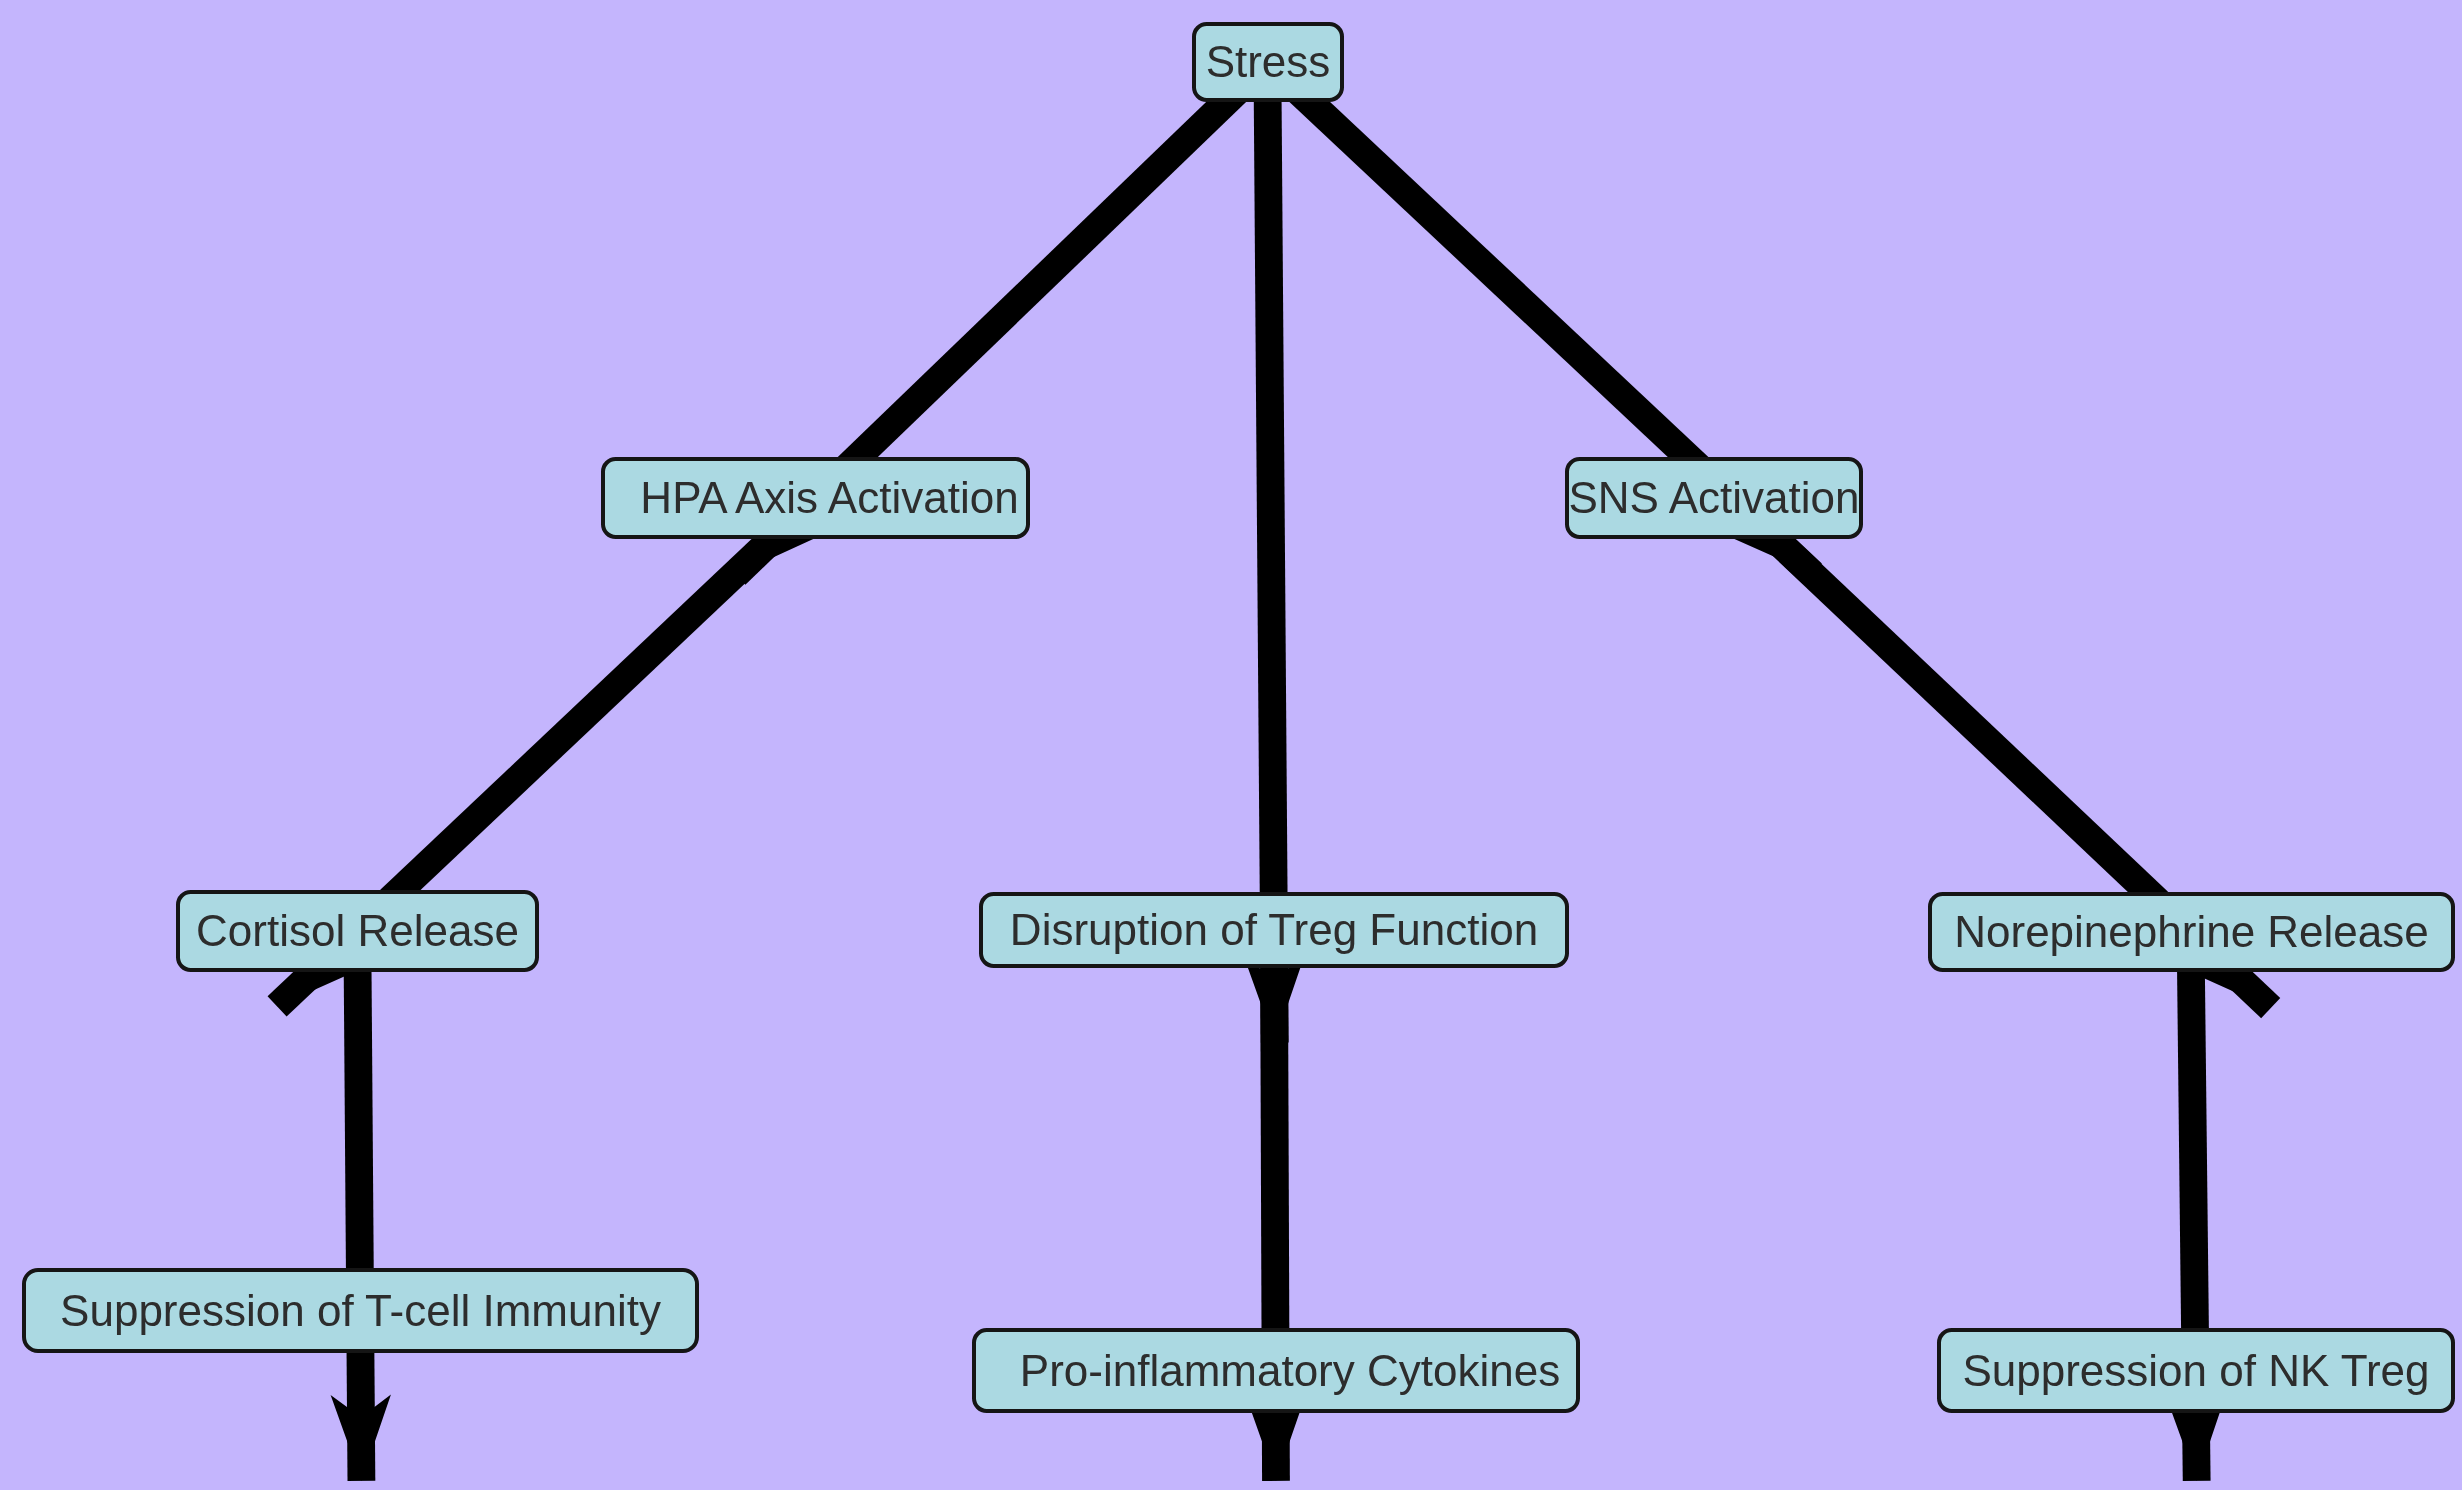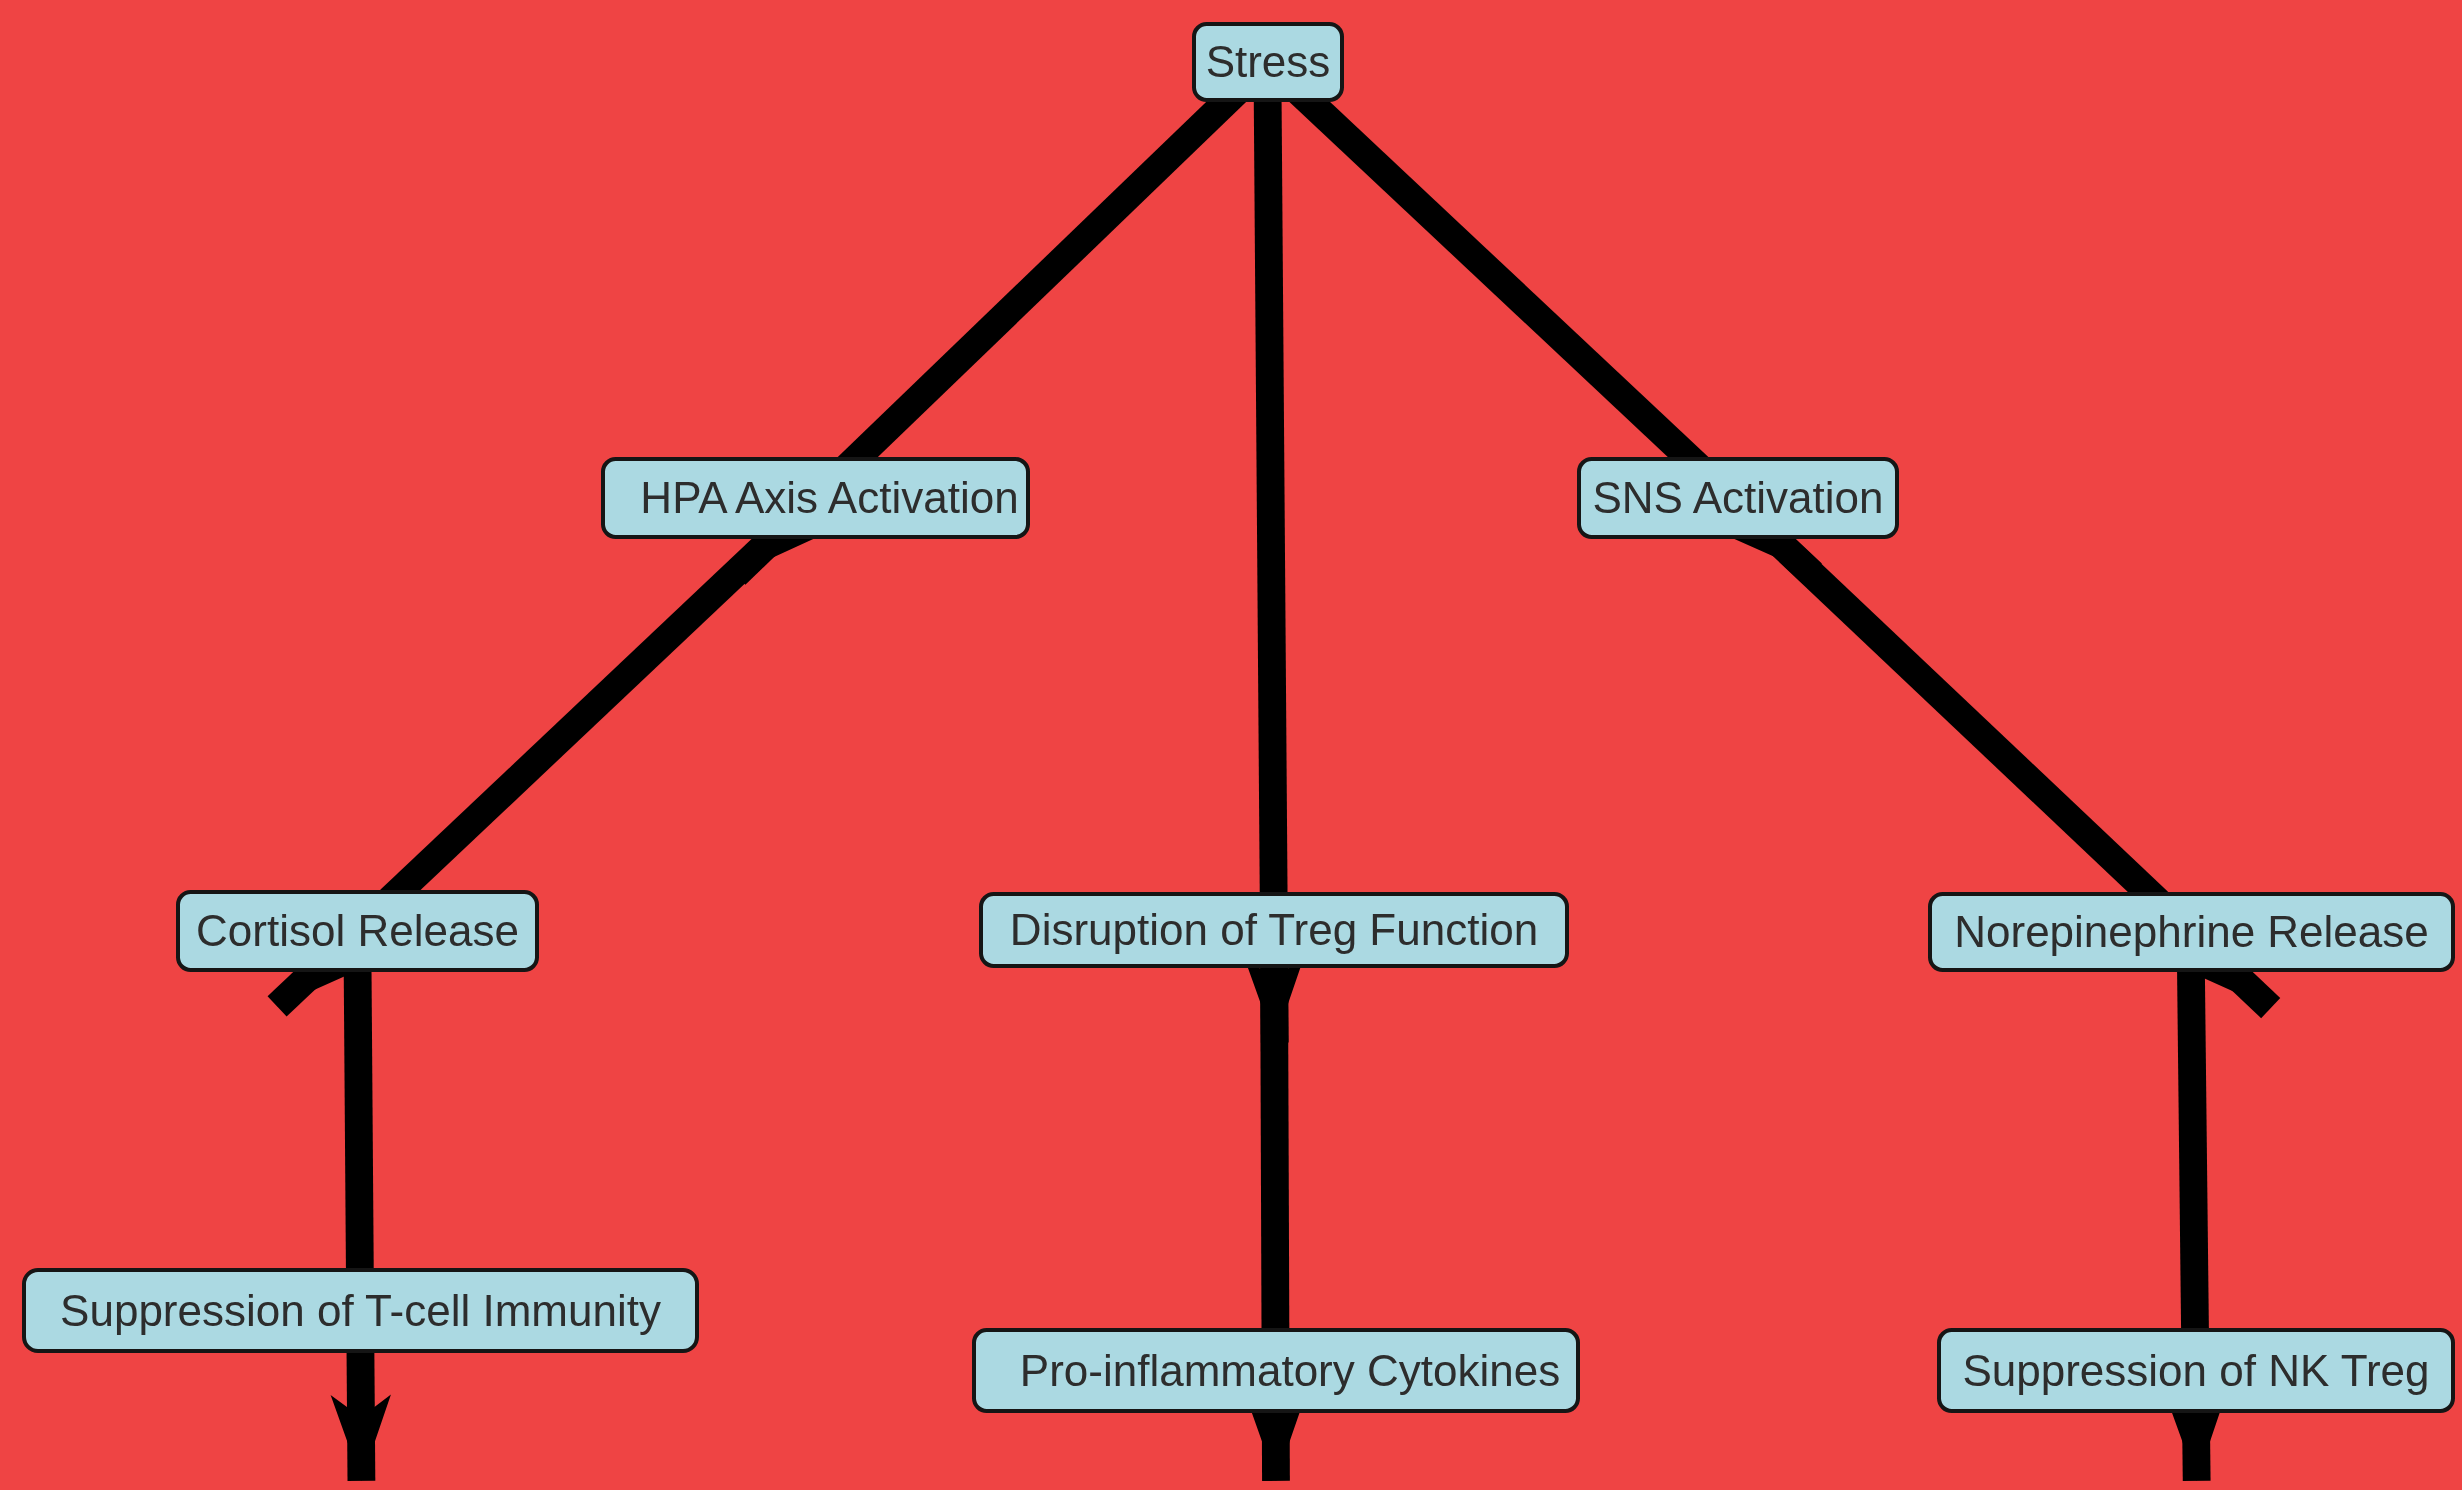--- a/index.html
+++ b/index.html
@@ -4,21 +4,21 @@
 <style>
   html, body {
     margin: 0;
     padding: 0;
     background: #ffffff;
   }
   #canvas {
     position: relative;
     width: 2462px;
     height: 1490px;
-    background: #ef4444;
+    background: #c4b5fd;
     overflow: hidden;
     font-family: "Liberation Sans", sans-serif;
   }
   #edge-layer {
     position: absolute;
     left: 0;
     top: 0;
     z-index: 1;
   }
   .node {
@@ -56,21 +56,21 @@
         <line x1="997" y1="609" x2="338.86294488208034" y2="1230.7044681381776" stroke="#000000" stroke-width="34" marker-end="url(#arrowhead)"></line>
         <line x1="2118" y1="609" x2="2777.044934646982" y2="1232.8018900134532" stroke="#000000" stroke-width="34" marker-end="url(#arrowhead)"></line>
         <line x1="437" y1="1138" x2="442.0036897313232" y2="1810.9962688629698" stroke="#000000" stroke-width="34" marker-end="url(#arrowhead)"></line>
         <line x1="1558" y1="1140" x2="1560.503727836614" y2="1810.9990602125313" stroke="#000000" stroke-width="34" marker-end="url(#arrowhead)"></line>
         <line x1="2679" y1="1140" x2="2686.5110993576786" y2="1810.9915426192738" stroke="#000000" stroke-width="34" marker-end="url(#arrowhead)"></line>
       </g>
   </svg>
 
   <div class="node" style="left: 1192px; top: 22px; width: 152px; height: 80px;">Stress</div>
   <div class="node" style="left: 601px; top: 457px; width: 429px; height: 82px; padding-left: 28px;">HPA Axis Activation</div>
-  <div class="node" style="left: 1565px; top: 457px; width: 322px; height: 82px; margin-left: 12px;">SNS Activation</div>
+  <div class="node" style="left: 1565px; top: 457px; width: 298px; height: 82px;">SNS Activation</div>
   <div class="node" style="left: 176px; top: 890px; width: 363px; height: 82px;">Cortisol Release</div>
   <div class="node" style="left: 979px; top: 892px; width: 590px; height: 76px;">Disruption of Treg Function</div>
   <div class="node" style="left: 1928px; top: 892px; width: 527px; height: 80px;">Norepinephrine Release</div>
   <div class="node" style="left: 22px; top: 1268px; width: 677px; height: 85px; border-radius: 16px;">Suppression of T-cell Immunity</div>
   <div class="node" style="left: 972px; top: 1328px; width: 608px; height: 85px; padding-left: 28px;">Pro-inflammatory Cytokines</div>
   <div class="node" style="left: 1937px; top: 1328px; width: 518px; height: 85px;">Suppression of NK Treg</div>
 
 </div>
 
 

